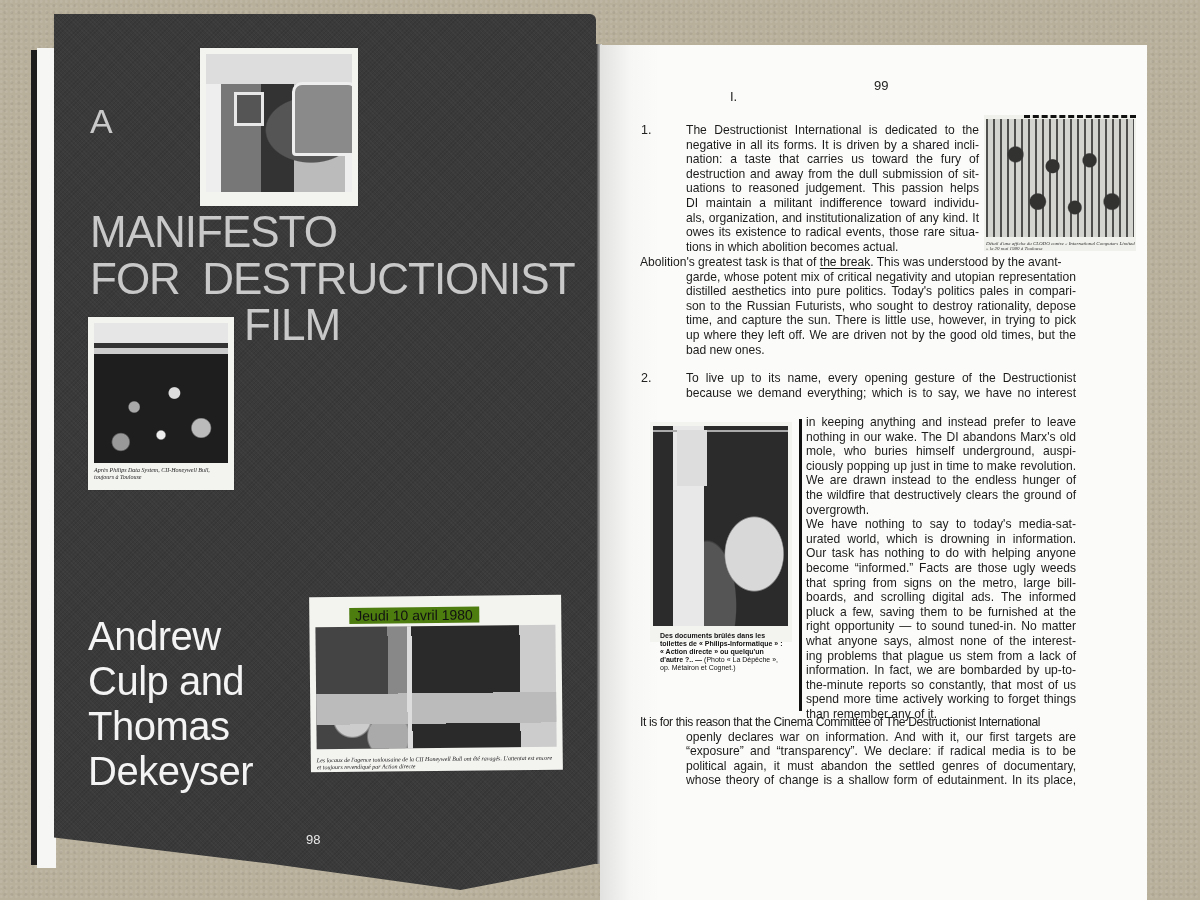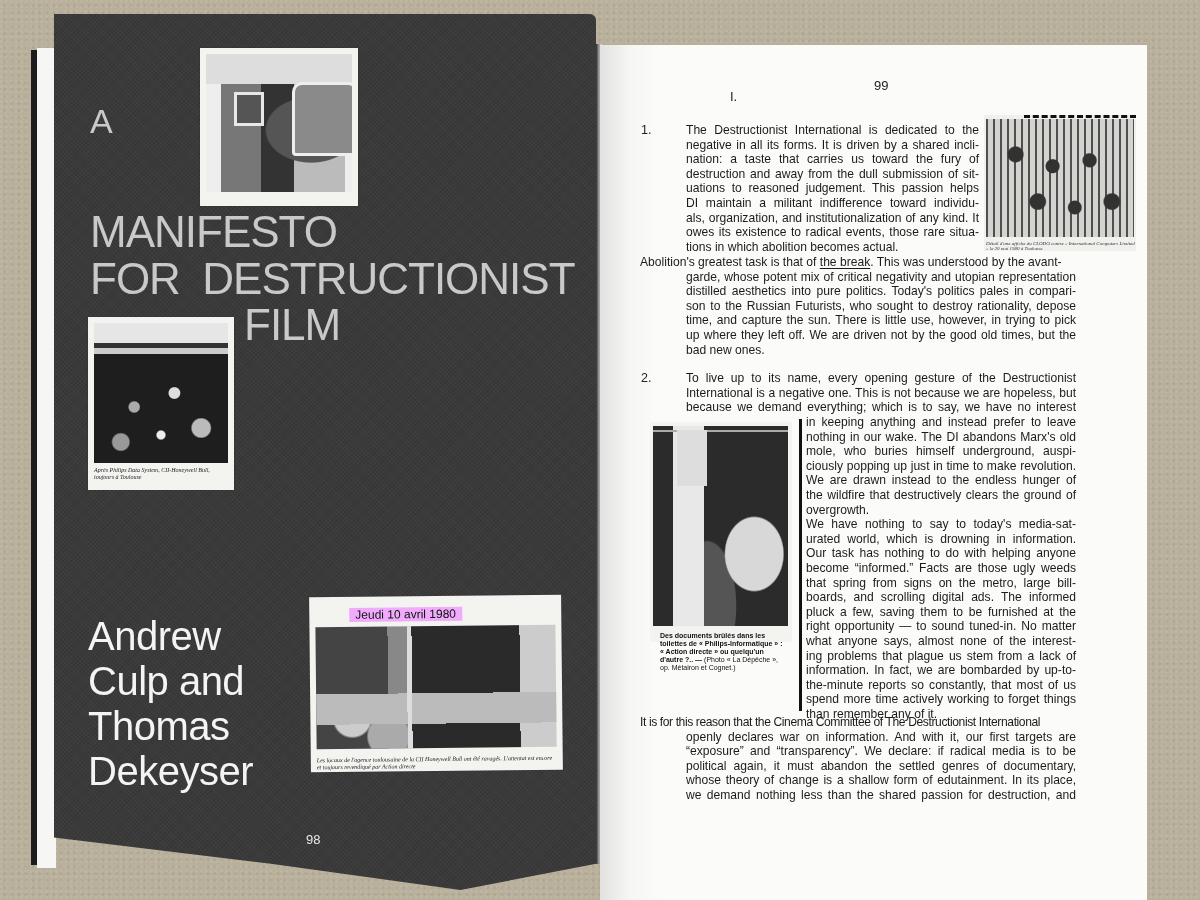--- a/index.html
+++ b/index.html
@@ -59,21 +59,21 @@
   .ph2 .cap { top:150px; }
   .ph3 { left:256px; top:582px; width:252px; height:175px; transform:rotate(-0.6deg); }
   .ph3 .img { top:30px; height:122px;
     background:
       linear-gradient(90deg, transparent 0 38%, #ddd 38% 40%, transparent 40%),
       linear-gradient(180deg, transparent 0 55%, #bbb 55% 80%, transparent 80%),
       radial-gradient(circle at 15% 75%, #ccc 0 8%, transparent 9%),
       radial-gradient(circle at 30% 90%, #aaa 0 10%, transparent 11%),
       linear-gradient(90deg, #444 0 30%, #888 30% 40%, #2a2a2a 40% 85%, #ccc 85%);
   }
-  .ph3 .date { position:absolute; left:40px; top:11px; background:#f0abfc; padding:0 6px; font-size:12px; color:#111; }
+  .ph3 .date { position:absolute; left:40px; top:11px; background:#4d7c0f; padding:0 6px; font-size:14px; color:#111; }
   .ph3 .cap { top:160px; }
 
   
   .gutter { position:absolute; left:596px; top:44px; width:6px; height:820px; background:linear-gradient(90deg,#2a2a2a,#888 40%,#e8e8e6); }
 
   
   .right-page {
     position:absolute; left:600px; top:45px; width:547px; height:872px;
     background:#fbfbf9;
     background-image: linear-gradient(90deg, rgba(0,0,0,0.10) 0, rgba(0,0,0,0.02) 30px, transparent 60px);
@@ -189,21 +189,20 @@
       <span class="ln">son to the Russian Futurists, who sought to destroy rationality, depose</span>
       <span class="ln">time, and capture the sun. There is little use, however, in trying to pick</span>
       <span class="ln">up where they left off. We are driven not by the good old times, but the</span>
       <span class="ln last">bad new ones.</span>
     </div>
   </div>
 
   <div class="item-num" style="left:41px; top:326px;">2.</div>
   <div class="rp para" style="left:86px; top:326px; width:390px;">
     <span class="ln">To live up to its name, every opening gesture of the Destructionist</span>
-    <span class="ln">International is a negative one. This is not because we are hopeless, but</span>
     <span class="ln">because we demand everything; which is to say, we have no interest</span>
   </div>
 
   <div class="rp rph2">
     <div class="img">
       <div class="towel"></div>
     </div>
     <div class="cap"><span>Des documents brûlés dans les toilettes de « Philips-Informatique » : « Action directe » ou quelqu'un d'autre ?.. —</span> <span class="small">(Photo « La Dépêche », op. Métairon et Cognet.)</span></div>
   </div>
   <div class="vbar"></div>
@@ -232,16 +231,15 @@
     <span class="ln last">than remember any of it.</span>
   </div>
 
   <div class="rp" style="left:40px; top:670px; width:436px;">
     <div style="white-space:nowrap; letter-spacing:-0.4px;">It is for this reason that the Cinema Committee of The Destructionist International</div>
     <div class="para" style="margin-left:46px; width:390px;">
       <span class="ln">openly declares war on information. And with it, our first targets are</span>
       <span class="ln">“exposure” and “transparency”. We declare: if radical media is to be</span>
       <span class="ln">political again, it must abandon the settled genres of documentary,</span>
       <span class="ln">whose theory of change is a shallow form of edutainment. In its place,</span>
-      <span class="ln">we demand nothing less than the shared passion for destruction, and</span>
     </div>
   </div>
 </div>
 
 </body></html>

